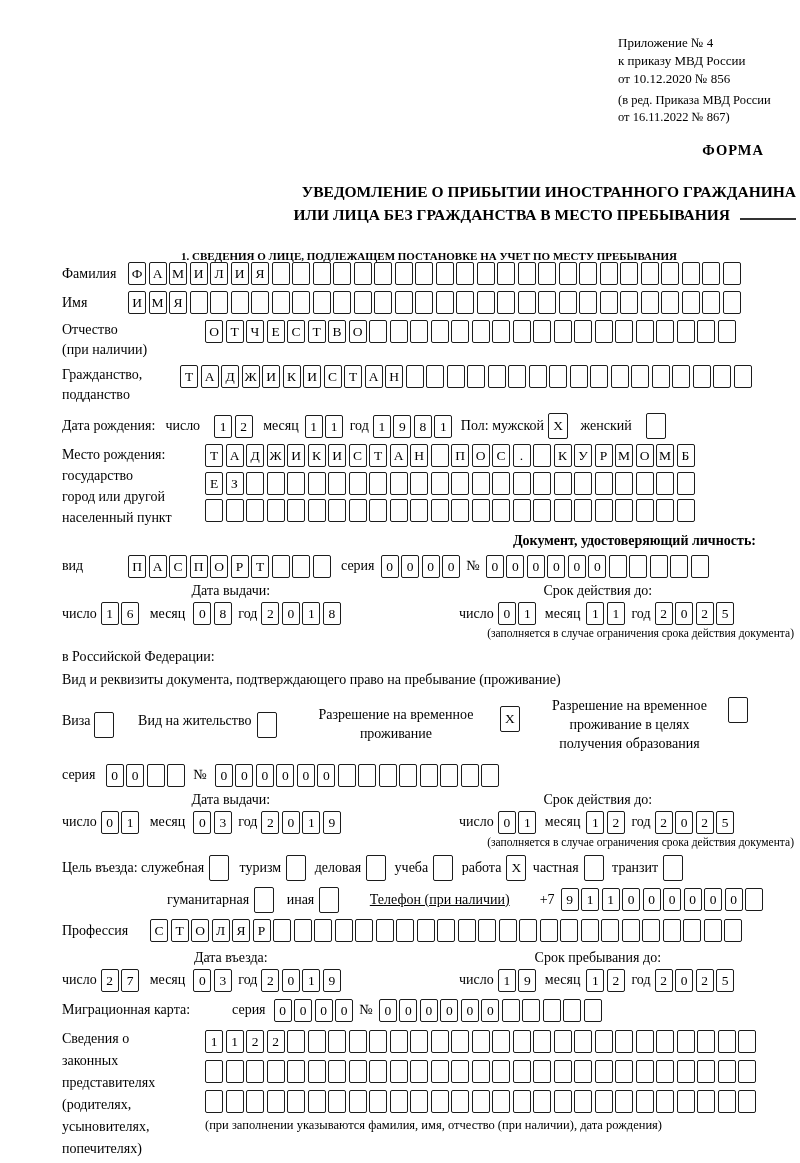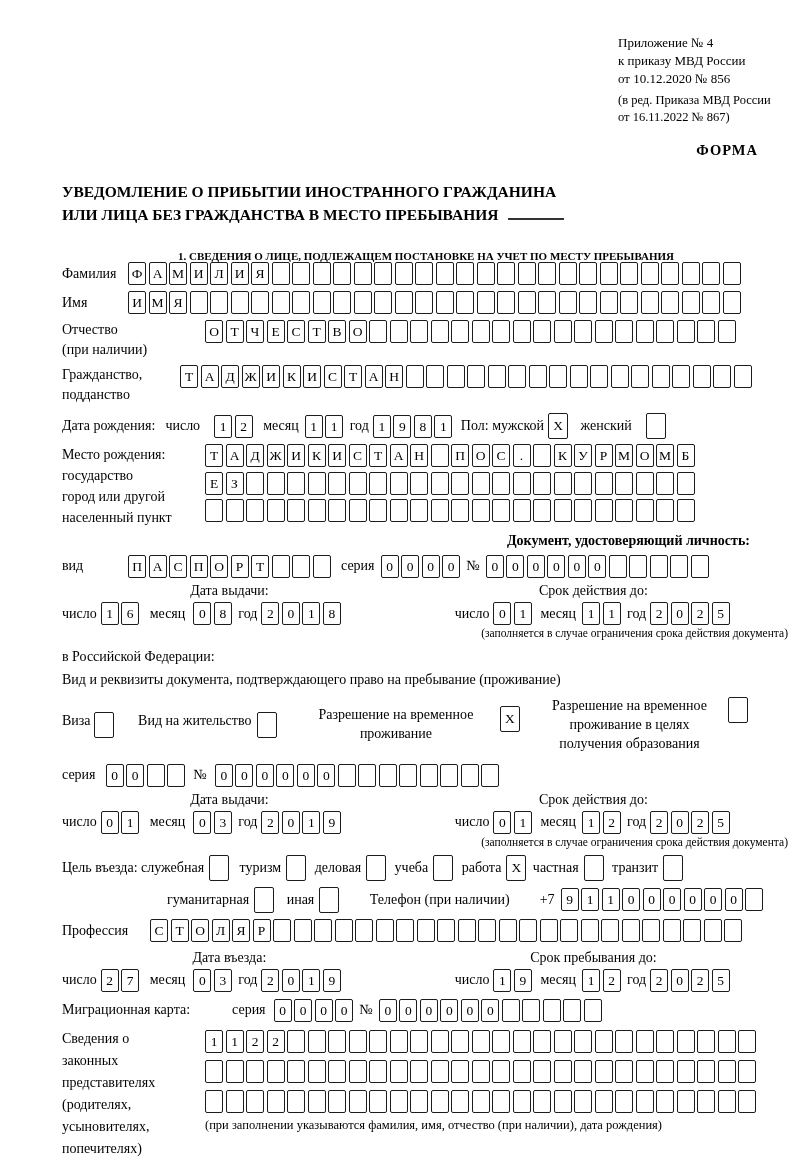--- a/index.html
+++ b/index.html
@@ -1,23 +1,23 @@
 <!DOCTYPE html>
 <html><head>
 <meta charset="utf-8">
 <style>
   html,body{margin:0;padding:0;background:#fff;color:#000;}
   body{width:800px;height:1163px;font-family:"Liberation Serif", serif;font-size:14px;}
-  .page{box-sizing:border-box;width:800px;height:1163px;overflow:hidden;padding:34px 10px 0 62px;position:relative;}
+  .page{box-sizing:border-box;width:800px;height:1163px;overflow:hidden;padding:34px 4px 0 62px;position:relative;}
 
   .apx{margin-left:556px;font-size:13px;line-height:1.38;white-space:nowrap;}
   .apx .amend{margin-top:4px;font-size:12.5px;}
   .forma{margin-top:16px;text-align:right;padding-right:32px;font-weight:bold;font-size:14.5px;letter-spacing:1px;}
 
-  .title{margin-top:22px;text-align:left;font-weight:bold;font-size:15.5px;line-height:1.45;}
+  .title{margin-top:22px;text-align:right;font-weight:bold;font-size:15.5px;line-height:1.45;}
   .uline{display:inline-block;width:56px;height:13px;border-bottom:2.5px solid #333;margin-left:10px;}
 
   .sect{margin-top:24px;margin-bottom:0;text-align:center;font-weight:bold;font-size:11px;white-space:nowrap;}
 
   .row{display:flex;align-items:flex-start;margin-bottom:5px;}
   .rowc{display:flex;align-items:center;margin-bottom:5px;}
   .lbl{flex-shrink:0;line-height:24px;}
   .w66{width:66px;} .w88{width:88px;} .w118{width:118px;} .w143{width:143px;}
   .ml4{margin-left:4px;} .ml6{margin-left:6px;} .ml8{margin-left:8px;} .ml10{margin-left:10px;} .ml14{margin-left:14px;}
   .mll{line-height:20px;}
@@ -564,21 +564,21 @@
 
   <div class="purline">
     <span style="margin-left:105px;">гуманитарная</span>
     <span class="boxes cb ml10">
         <span class="cell"></span>
       </span>
     <span class="ml10">иная</span>
     <span class="boxes cb ml10">
         <span class="cell"></span>
       </span>
-    <span style="margin-left:28px;">Телефон (при наличии)</span>
+    <span style="margin-left:28px;text-decoration:underline;">Телефон (при наличии)</span>
     <span style="margin-left:30px;">+7</span>
     <span class="boxes ml6">
         <span class="cell">9</span>
         <span class="cell">1</span>
         <span class="cell">1</span>
         <span class="cell">0</span>
         <span class="cell">0</span>
         <span class="cell">0</span>
         <span class="cell">0</span>
         <span class="cell">0</span>

